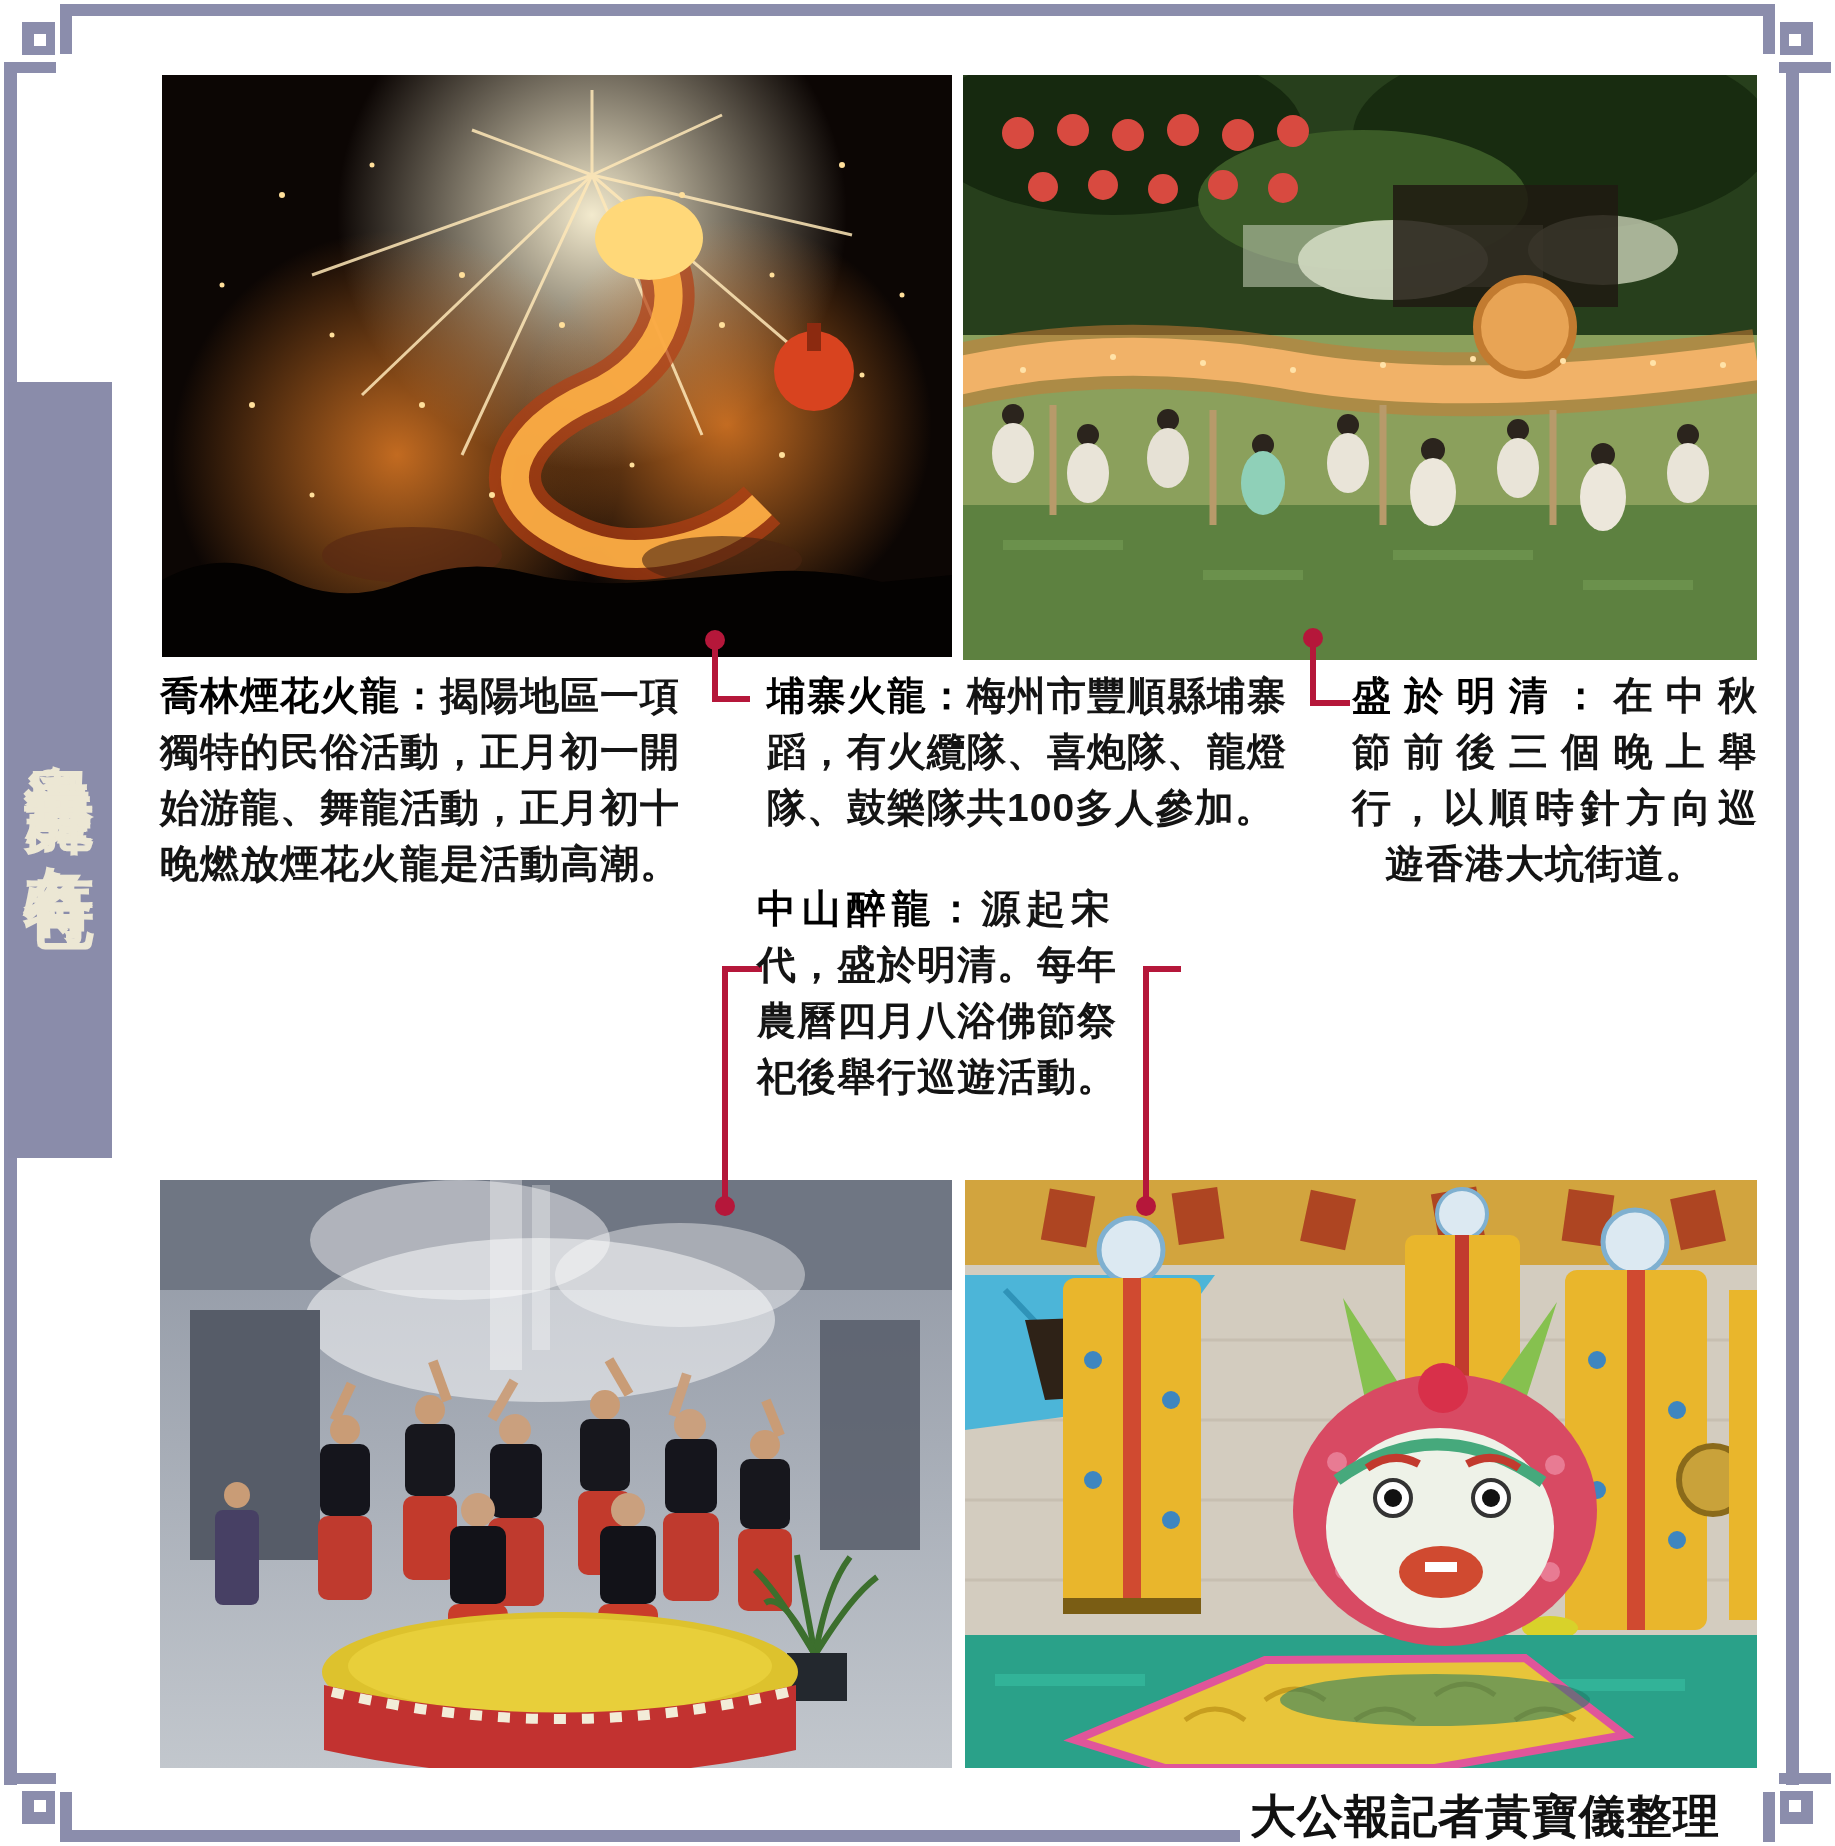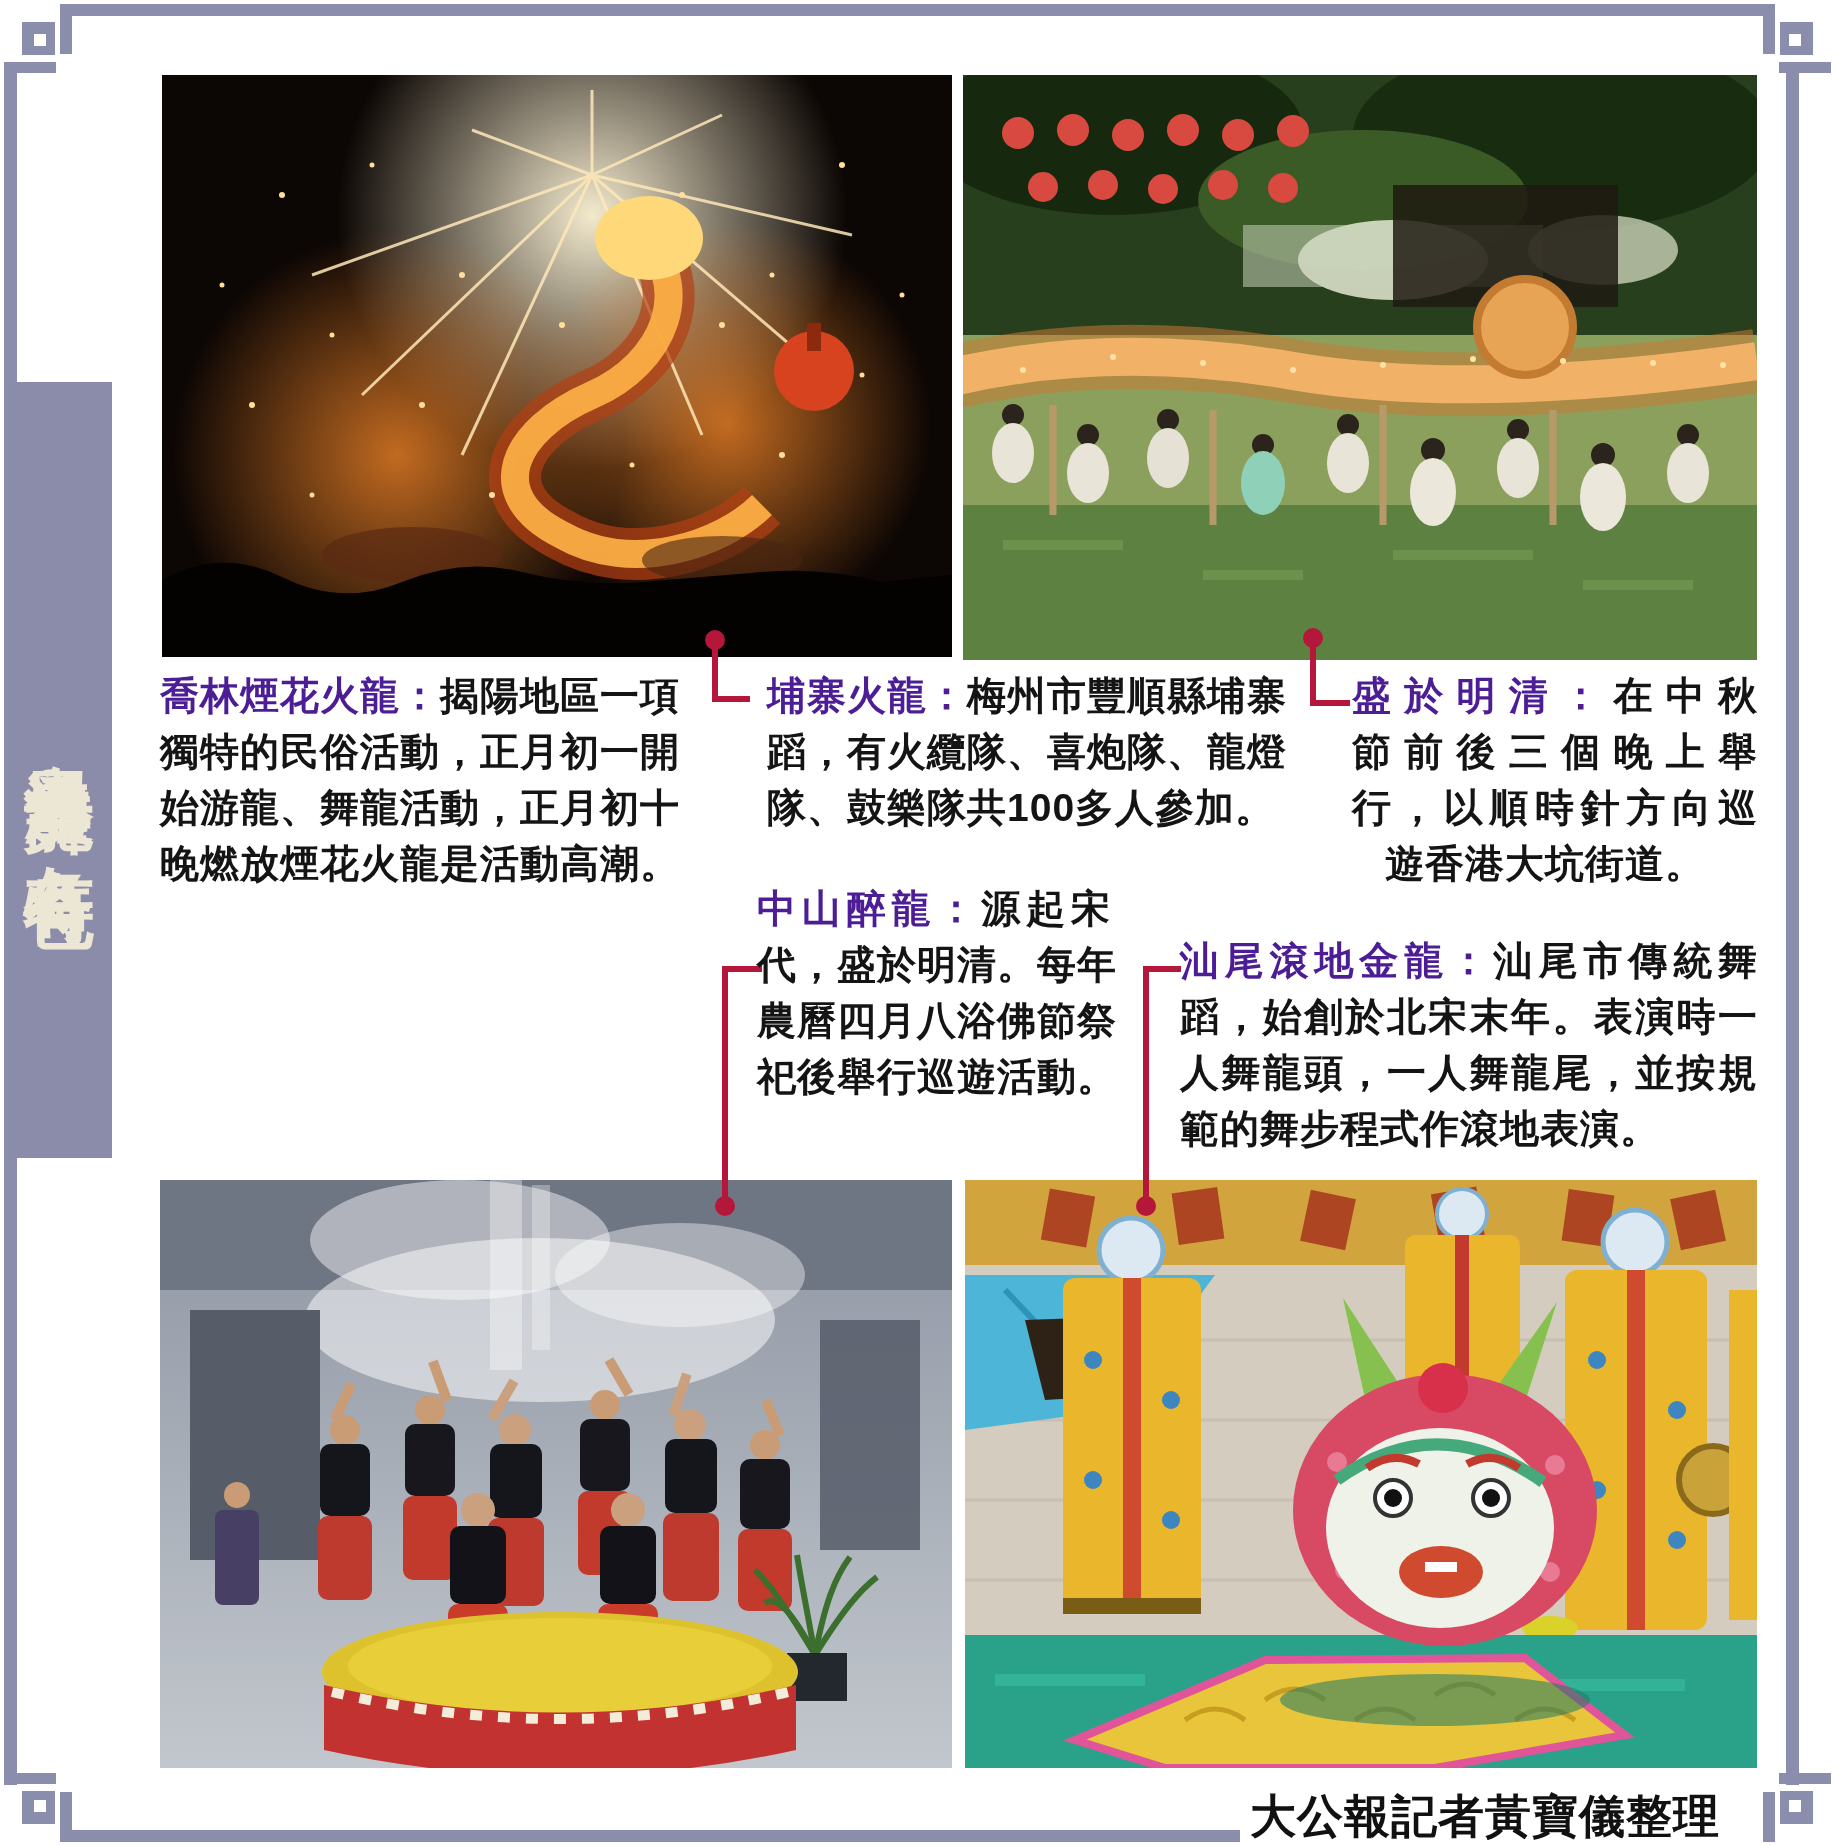--- a/index.html
+++ b/index.html
@@ -18,21 +18,21 @@
   .photo{position:absolute;overflow:hidden;}
   #photo1{left:162px;top:75px;width:790px;height:582px;}
   #photo2{left:963px;top:75px;width:794px;height:585px;}
   #photo3{left:160px;top:1180px;width:792px;height:588px;}
   #photo4{left:965px;top:1180px;width:792px;height:588px;}
   
   .tblock{position:absolute;color:#141414;font-weight:700;font-size:39px;line-height:56px;
           letter-spacing:1px;}
   .tline{text-align:justify;text-align-last:justify;text-justify:inter-character;white-space:nowrap;}
   .tline.last{text-align-last:left;}
-  .thead{color:#4c1d95;}
+  .thead{color:#000000;}
   #b1{left:160px;top:668px;width:514px;}
   #b2{left:767px;top:668px;width:518px;}
   #b3{left:1352px;top:668px;width:406px;}
   #b3 .tline.last{padding-left:33px;}
   #b4{left:160px;top:933px;width:518px;}
   #b5{left:757px;top:881px;width:354px;}
   #b6{left:1180px;top:933px;width:578px;}
   
   .conn{position:absolute;background:#b5173a;}
   .dot{position:absolute;width:20px;height:20px;border-radius:50%;background:#b5173a;}
@@ -425,22 +425,16 @@
   </div>
 
 
   <div id="b5" class="tblock">
     <div class="tline"><span class="thead">中山醉龍：</span><span>源起宋</span></div>
     <div class="tline">代，盛於明清。每年</div>
     <div class="tline">農曆四月八浴佛節祭</div>
     <div class="tline last">祀後舉行巡遊活動。</div>
   </div>
 
-  <div id="b6" class="tblock">
-    <div class="tline"><span class="thead">汕尾滾地金龍：</span><span>汕尾市傳統舞</span></div>
-    <div class="tline">蹈，始創於北宋末年。表演時一</div>
-    <div class="tline">人舞龍頭，一人舞龍尾，並按規</div>
-    <div class="tline last">範的舞步程式作滾地表演。</div>
-  </div>
 
   <div id="credit" class="abs">大公報記者黃寶儀整理</div>
 
 </div>
 
 </body></html>

